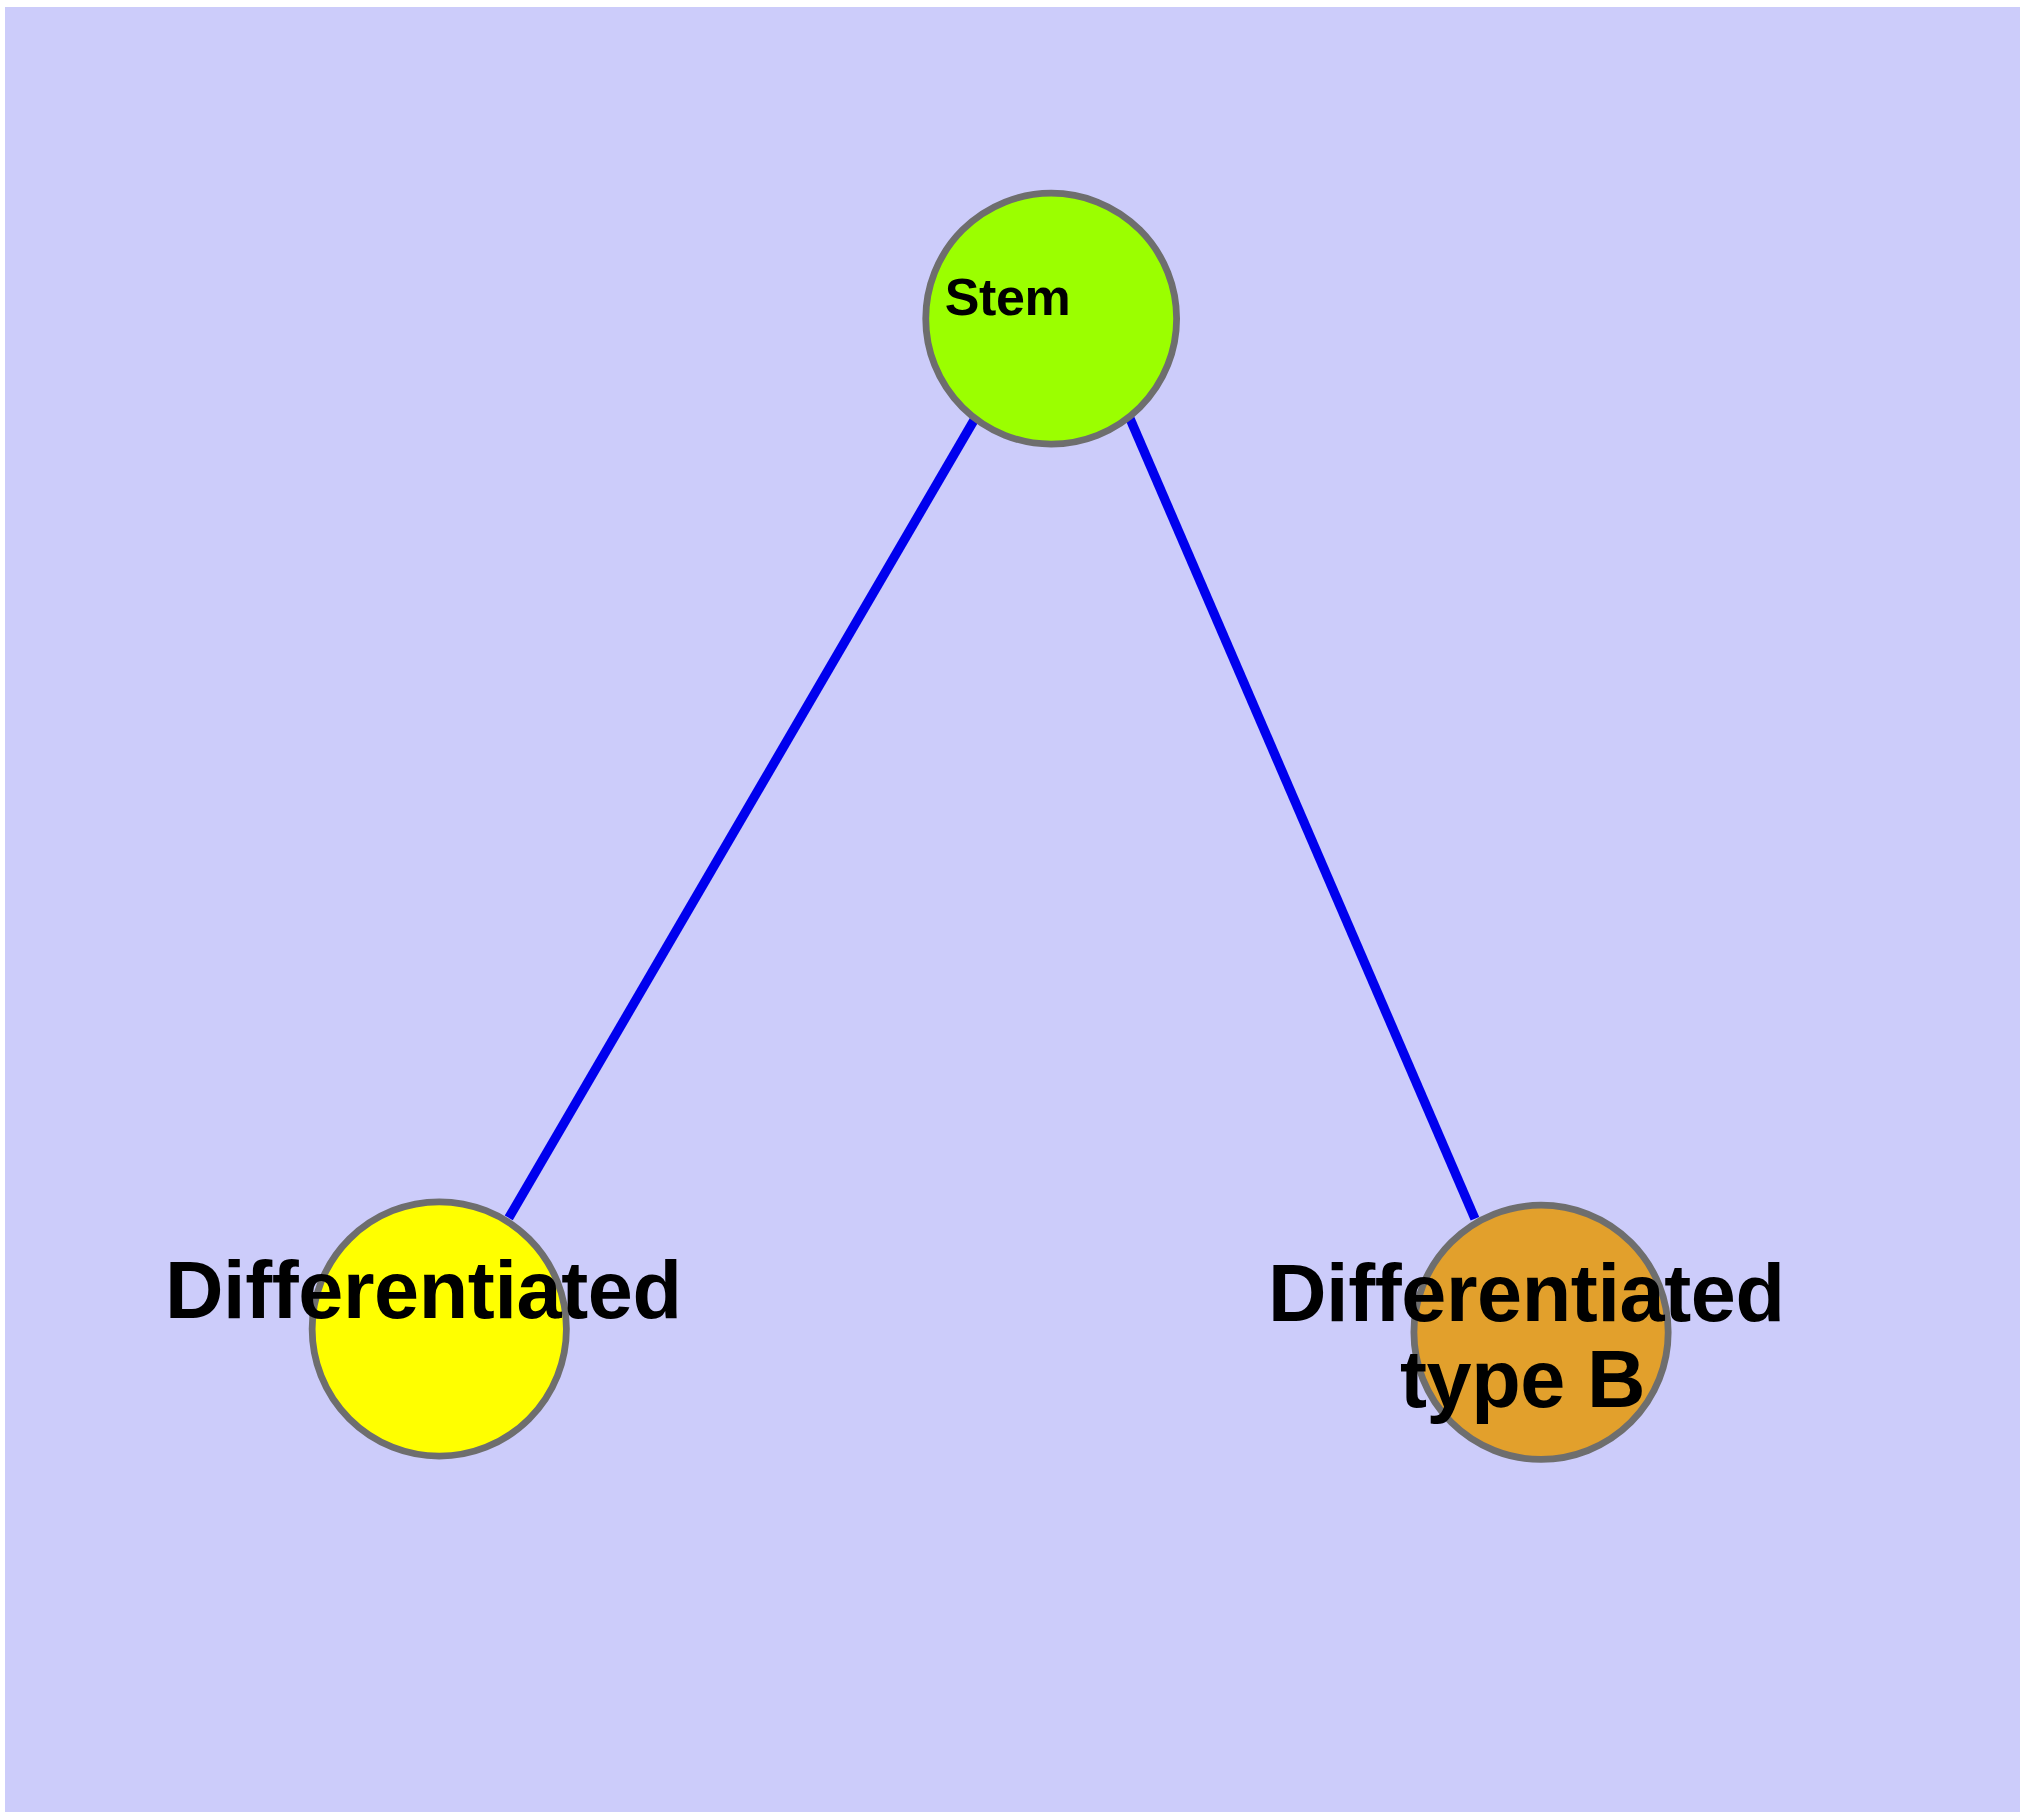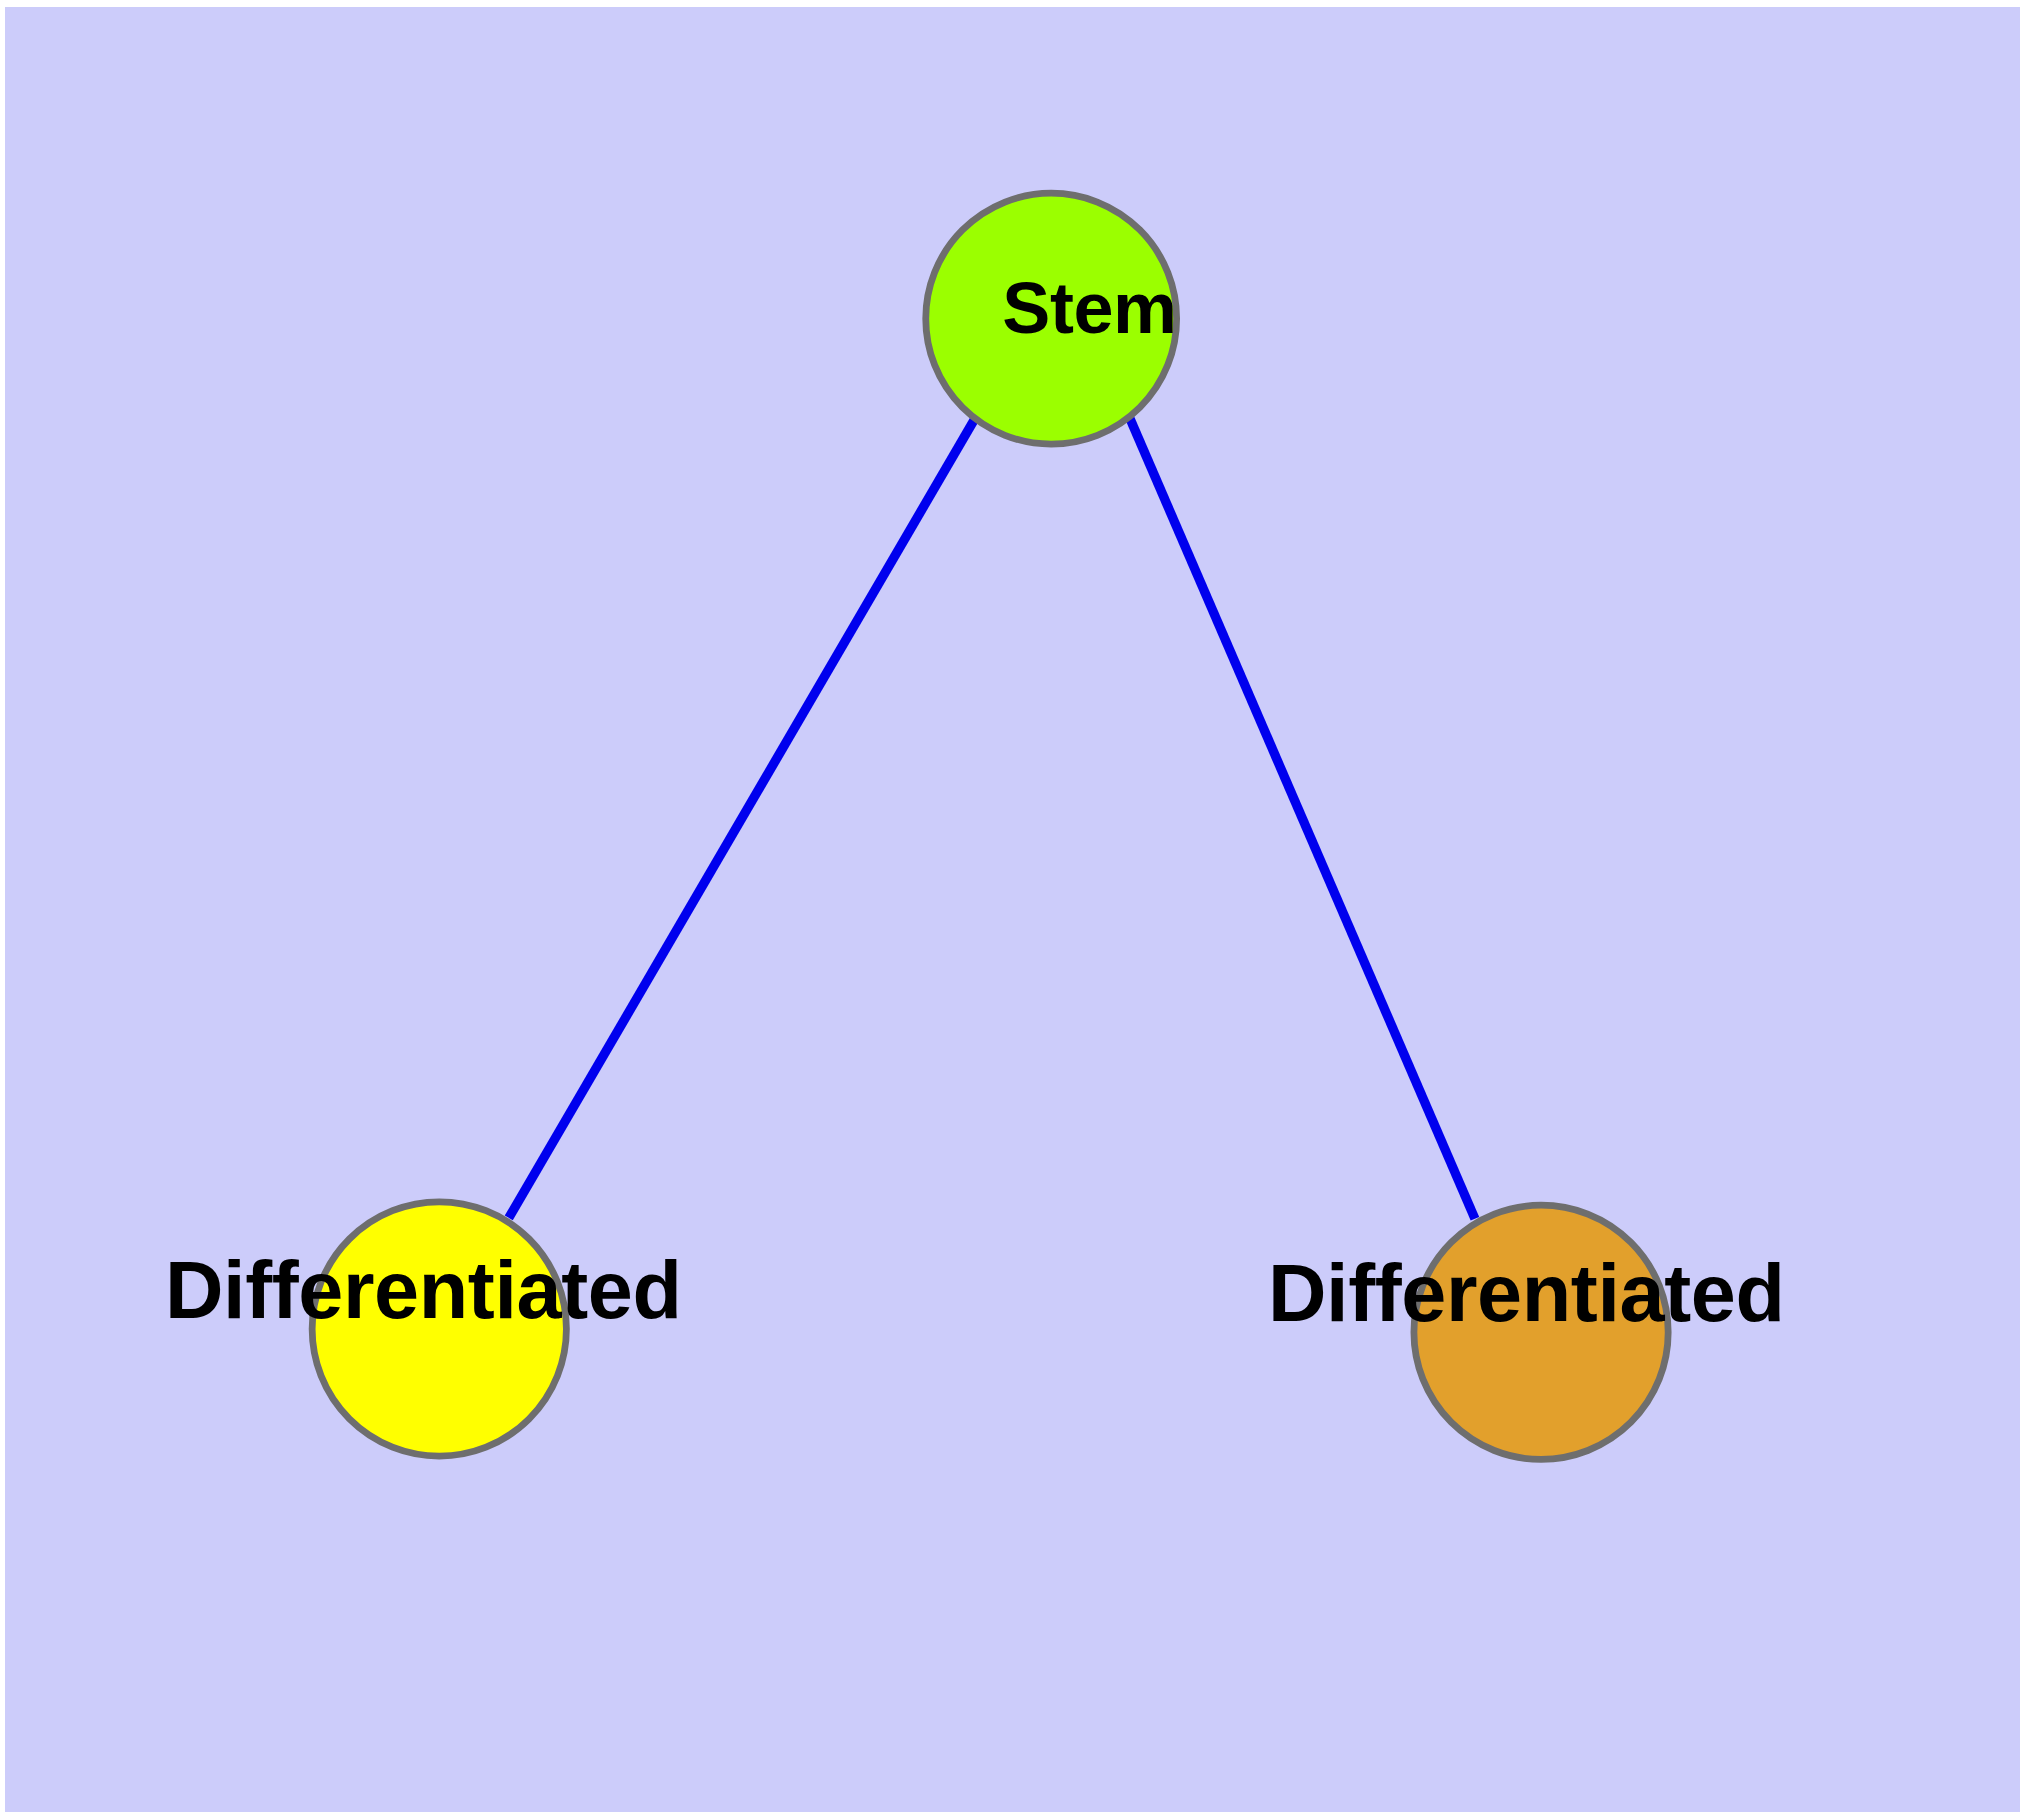--- a/index.html
+++ b/index.html
@@ -34,22 +34,22 @@
     position: absolute;
     color: #000000;
     font-weight: bold;
     text-align: center;
     line-height: 1.06;
     white-space: pre;
     letter-spacing: -0.4px;
     pointer-events: none;
   }
   #label-stem {
-    font-size: 72px;
-    left: 835px;
+    font-size: 52px;
+    left: 753px;
     top: 270px;
     width: 509px;
   }
   #label-type-a {
     font-size: 81px;
     left: 165px;
     top: 1248px;
     width: 509px;
   }
   #label-type-b {
@@ -75,16 +75,16 @@
       <circle cx="1240" cy="376" r="148" fill="#9bff00" stroke="#6e6e6e" stroke-width="8"></circle>
       <circle cx="518" cy="1568" r="150" fill="#ffff00" stroke="#6e6e6e" stroke-width="8"></circle>
       <circle cx="1818" cy="1572" r="150" fill="#e2a02c" stroke="#6e6e6e" stroke-width="8"></circle>
     </g>
   </svg>
 
   <div class="node-label" id="label-stem">Stem</div>
 
   <div class="node-label" id="label-type-a"><span>Differentiated</span><br></div>
 
-  <div class="node-label" id="label-type-b"><span>Differentiated</span><br></div>
+  <div class="node-label" id="label-type-b"><span>Differentiated</span><br><span>type B</span></div>
 
 </div>
 
 
 </body></html>

